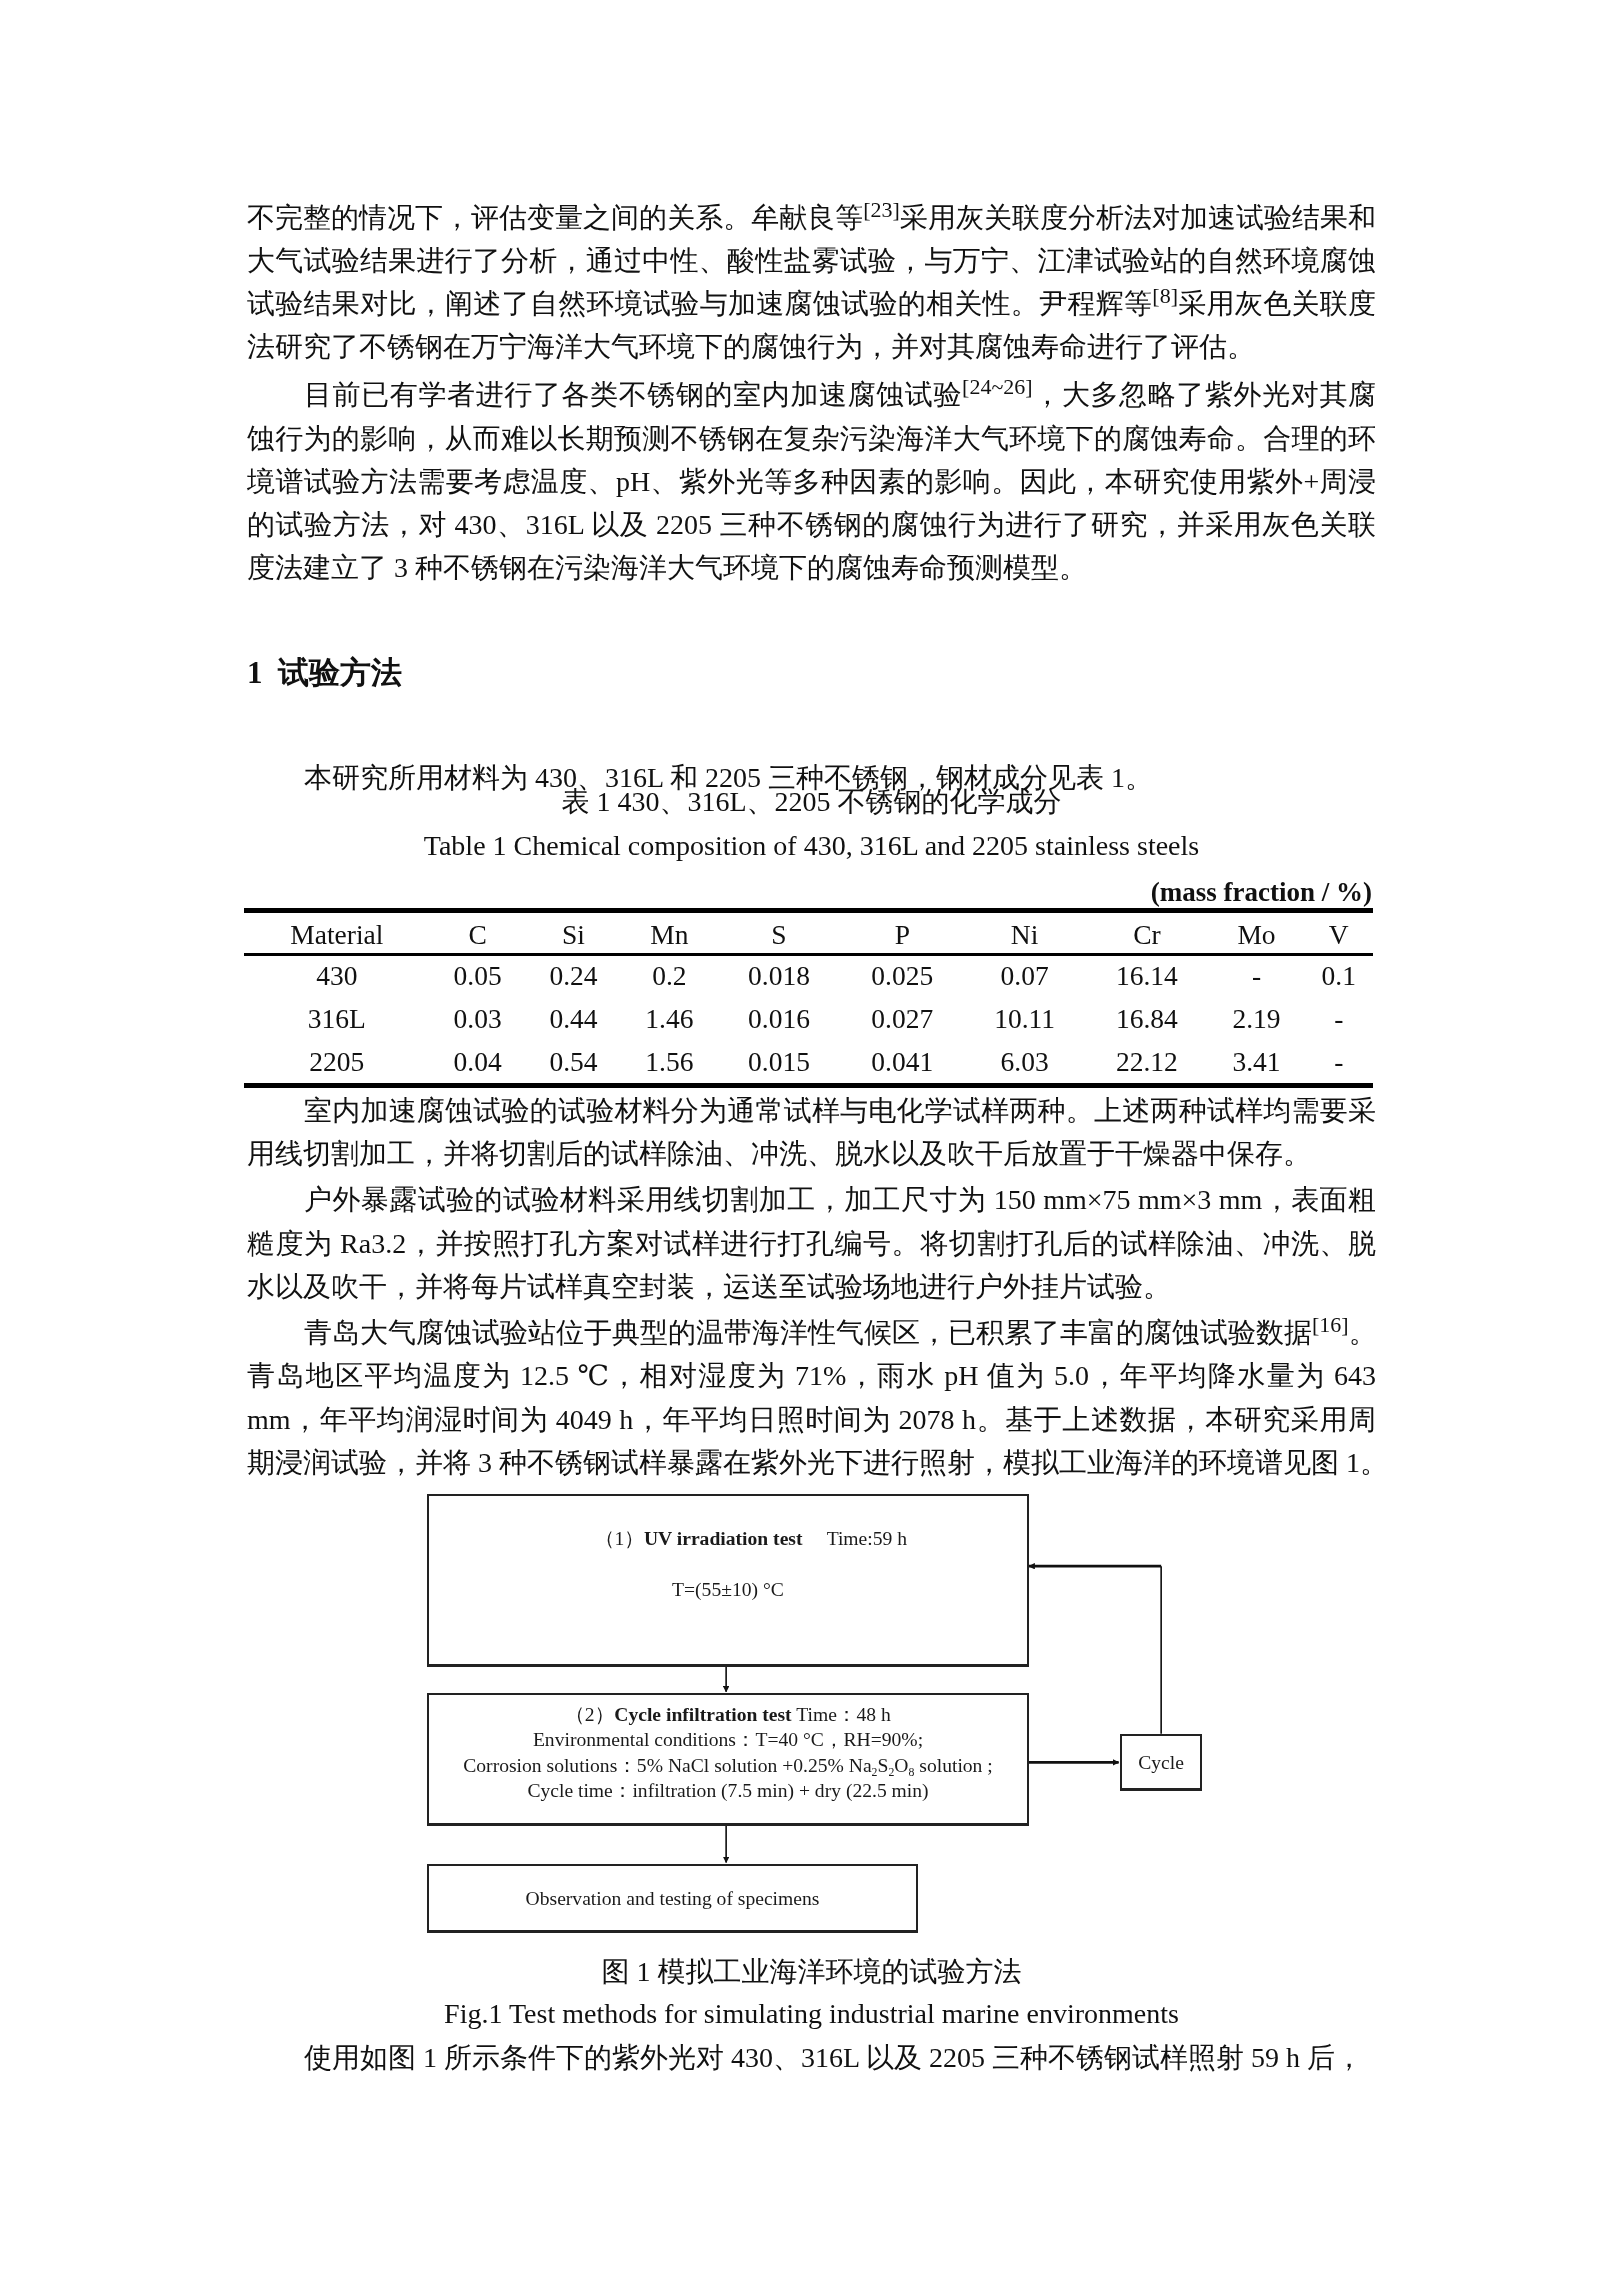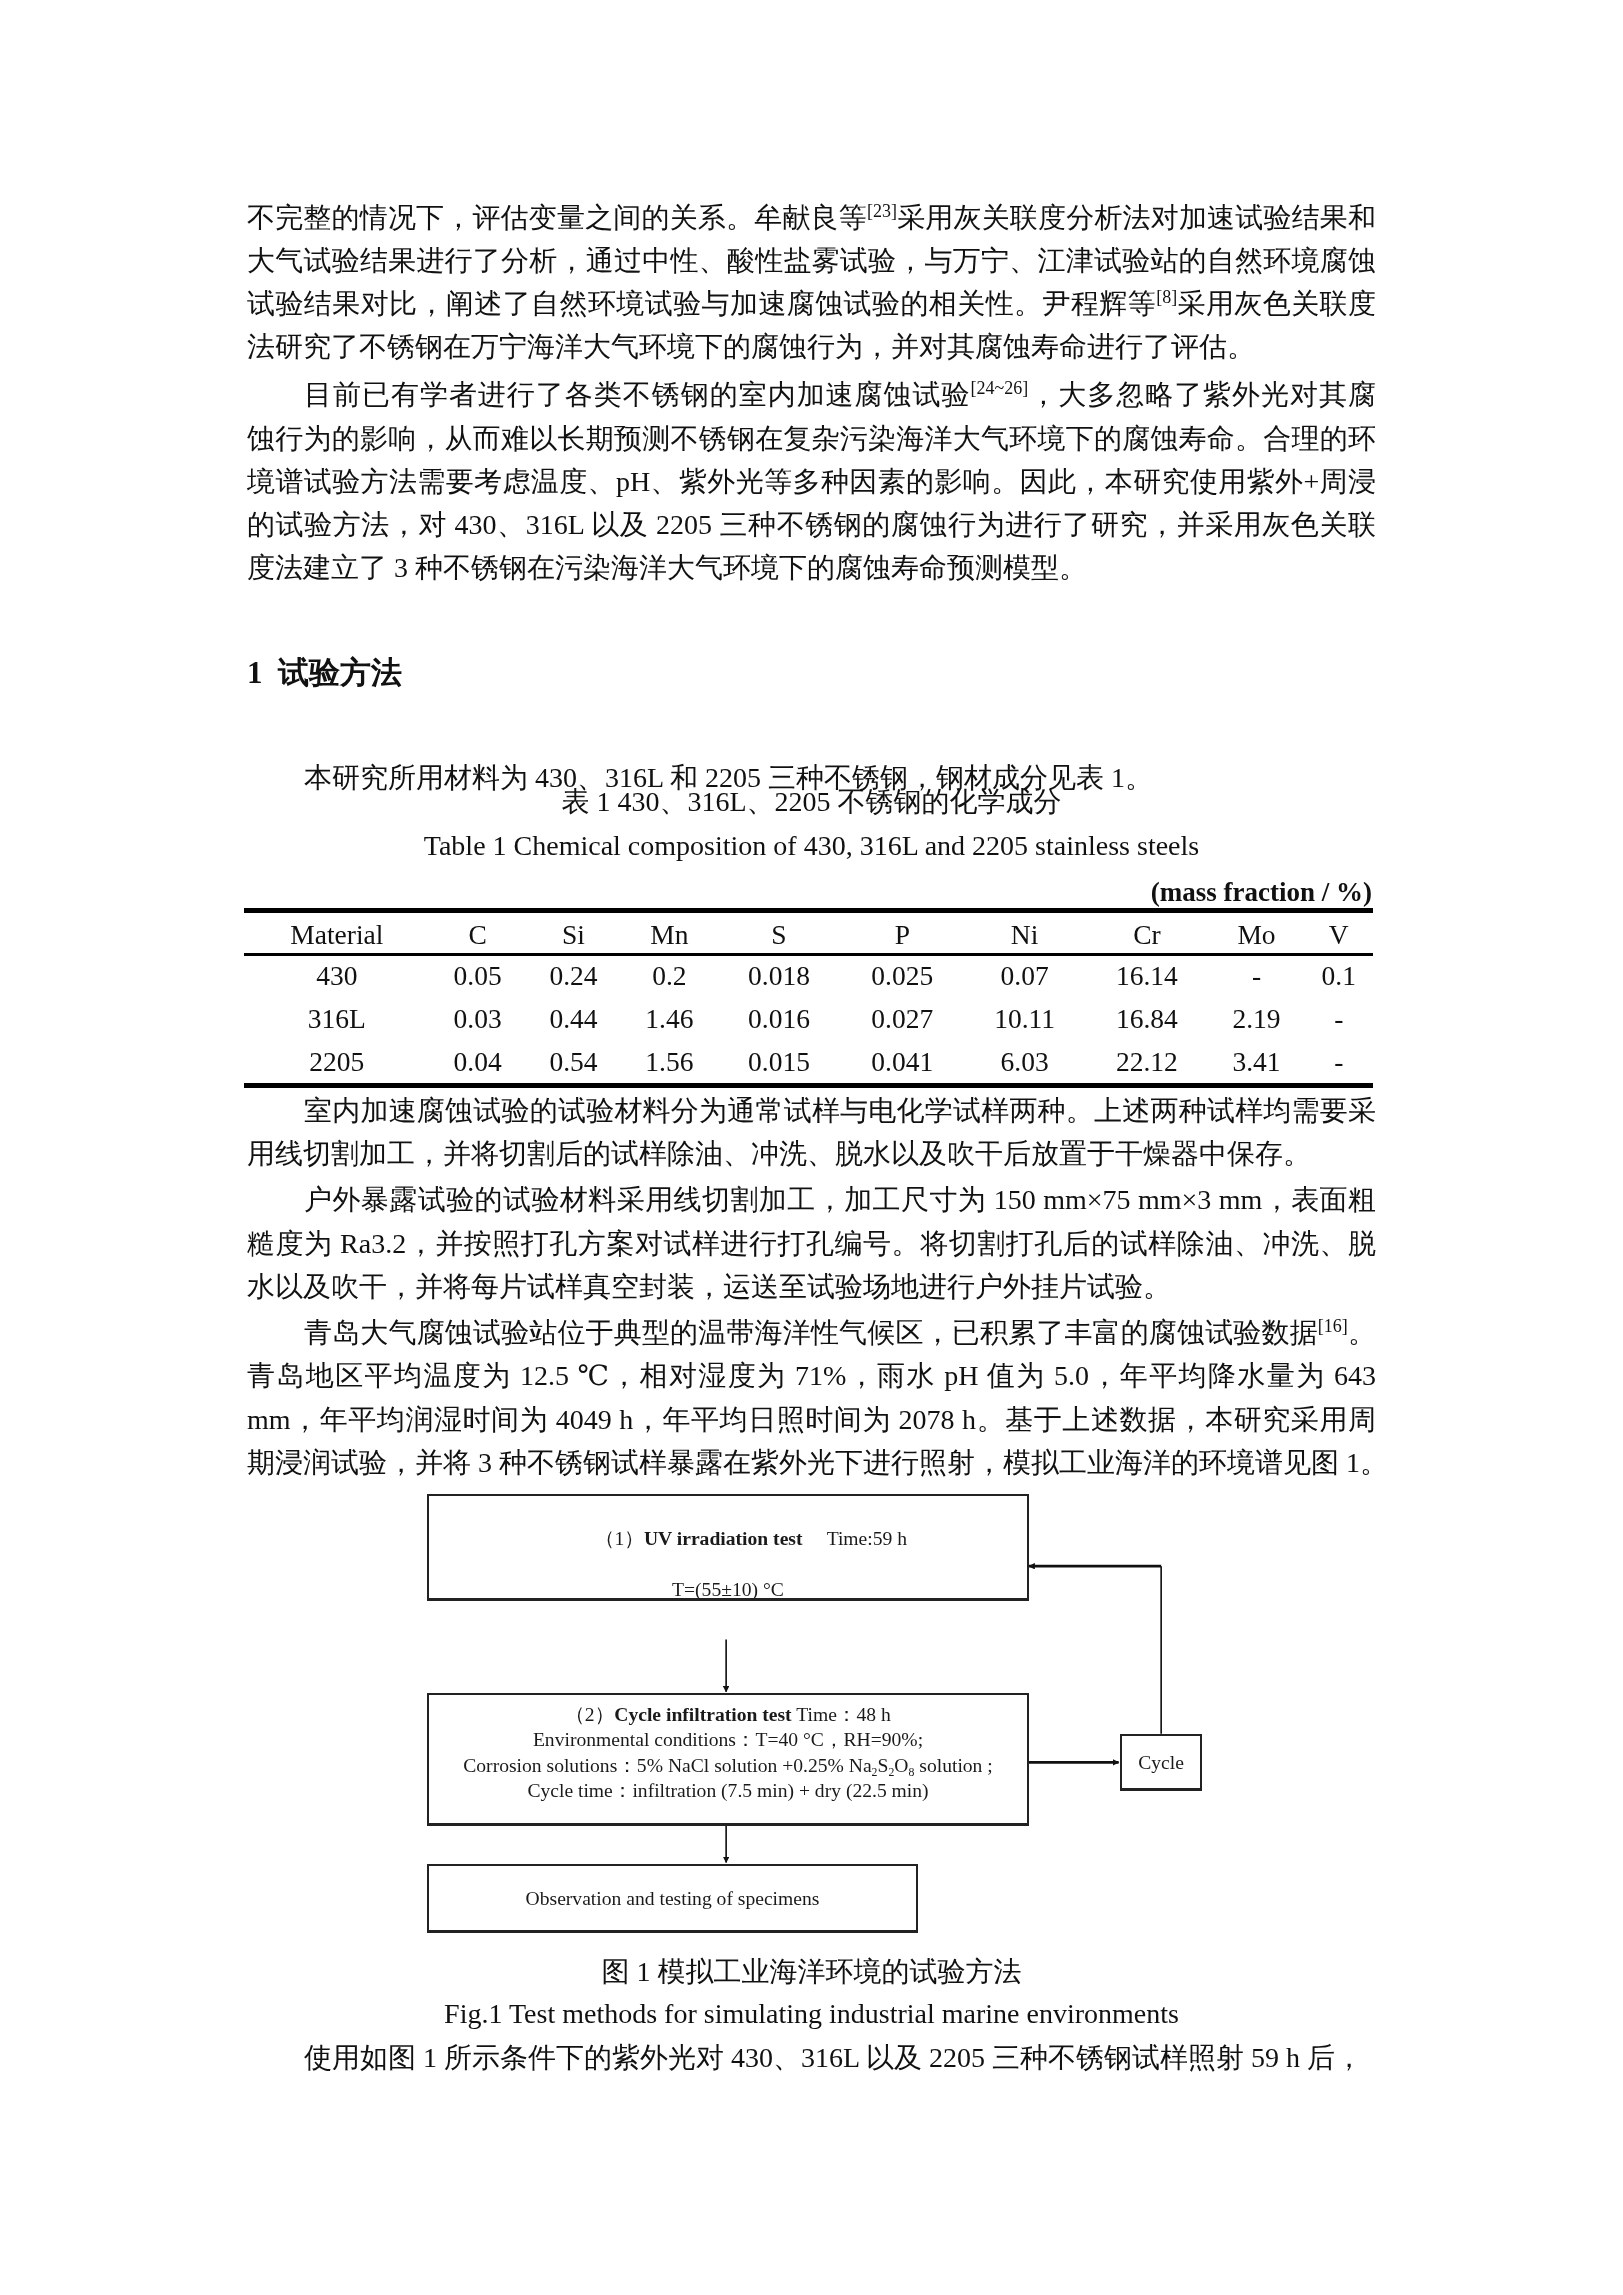--- a/index.html
+++ b/index.html
@@ -2,21 +2,21 @@
 <html style="font-size:10.5px"><head>
 <meta charset="utf-8">
 <style>
   html, body { margin: 0; padding: 0; background: #ffffff; }
   body { width: 1623px; height: 2295px; position: relative; overflow: hidden;
          font-family: "Liberation Serif", "DejaVu Serif", serif; color: #111; }
   .ln { position: absolute; left: 247px; width: 1129px; font-size: 28px; line-height: 1;
         white-space: nowrap; text-align: justify; text-align-last: justify; }
   .ln.last { text-align-last: left; }
   .ln.indent { left: 304px; width: 1072px; }
-  .ln sup { font-size: 18px; vertical-align: 10.5px; line-height: 0; }
+  .ln sup { font-size: 22px; vertical-align: 10.5px; line-height: 0; }
   .heading { position: absolute; left: 247px; top: 652px; font-size: 31px; font-weight: bold; white-space: nowrap; }
   .center { position: absolute; left: 0; width: 1623px; text-align: center; white-space: nowrap; font-size: 28px; line-height: 1; }
   .massfrac { position: absolute; right: 251px; top: 877px; font-size: 27px; font-weight: bold; white-space: nowrap; }
   .rule { position: absolute; left: 244px; width: 1129px; background: #000; }
   table.comp { position: absolute; left: 244px; top: 916px; width: 1129px; border-collapse: collapse; font-size: 27.5px; }
   table.comp th, table.comp td { text-align: center; font-weight: normal; padding: 0; }
   table.comp th { height: 38px; }
   table.comp td { height: 43px; }
   .box { position: absolute; border: 2px solid #222; border-bottom-width: 3.3px; border-top-width: 2.6px; background: #fff; box-sizing: border-box; }
   .boxtext { position: absolute; left: 0; right: 0; text-align: center; font-size: 19.6px; line-height: 25.5px; white-space: nowrap; color: #1a1a1a; }
@@ -124,21 +124,21 @@
       <path d="M0,0 L10,5 L0,10 z" fill="#111"></path>
     </marker>
   </defs>
   <line x1="1110" y1="2506" x2="1110" y2="2586" stroke="#111" stroke-width="2.5" marker-end="url(#ah)"></line>
   <line x1="1110" y1="2790" x2="1110" y2="2847" stroke="#111" stroke-width="2.5" marker-end="url(#ah)"></line>
   <line x1="1571" y1="2694" x2="1710" y2="2694" stroke="#111" stroke-width="4" marker-end="url(#ah)"></line>
   <line x1="1775" y1="2650" x2="1775" y2="2394" stroke="#111" stroke-width="2.5"></line>
   <line x1="1775" y1="2394" x2="1573" y2="2394" stroke="#111" stroke-width="4" marker-end="url(#ah)"></line>
 </svg>
 
-<div class="box" style="left:427px;top:1494px;width:602px;height:107px">
+<div class="box" style="left:427px;top:1494px;width:602px;height:173px">
   <div class="boxtext" style="top:30px;padding-left:46px"><span>（1）</span><b>UV irradiation test</b>&nbsp;&nbsp;&nbsp;&nbsp; <span>Time:59 h</span></div>
   <div class="boxtext" style="top:81px">T=(55±10) °C</div>
 </div>
 
 <div class="box" style="left:427px;top:1693px;width:602px;height:133px">
   <div class="boxtext" style="top:6.5px"><span>（2）</span><b>Cycle infiltration test</b> <span>Time：48 h</span></div>
   <div class="boxtext" style="top:32px">Environmental conditions：T=40 °C，RH=90%;</div>
   <div class="boxtext" style="top:58px"><span>Corrosion solutions：5% NaCl solution +0.25% Na</span><sub>2</sub><span>S</span><sub>2</sub><span>O</span><sub>8</sub><span> solution ;</span></div>
   <div class="boxtext" style="top:83px">Cycle time：infiltration (7.5 min) + dry (22.5 min)</div>
 </div>

